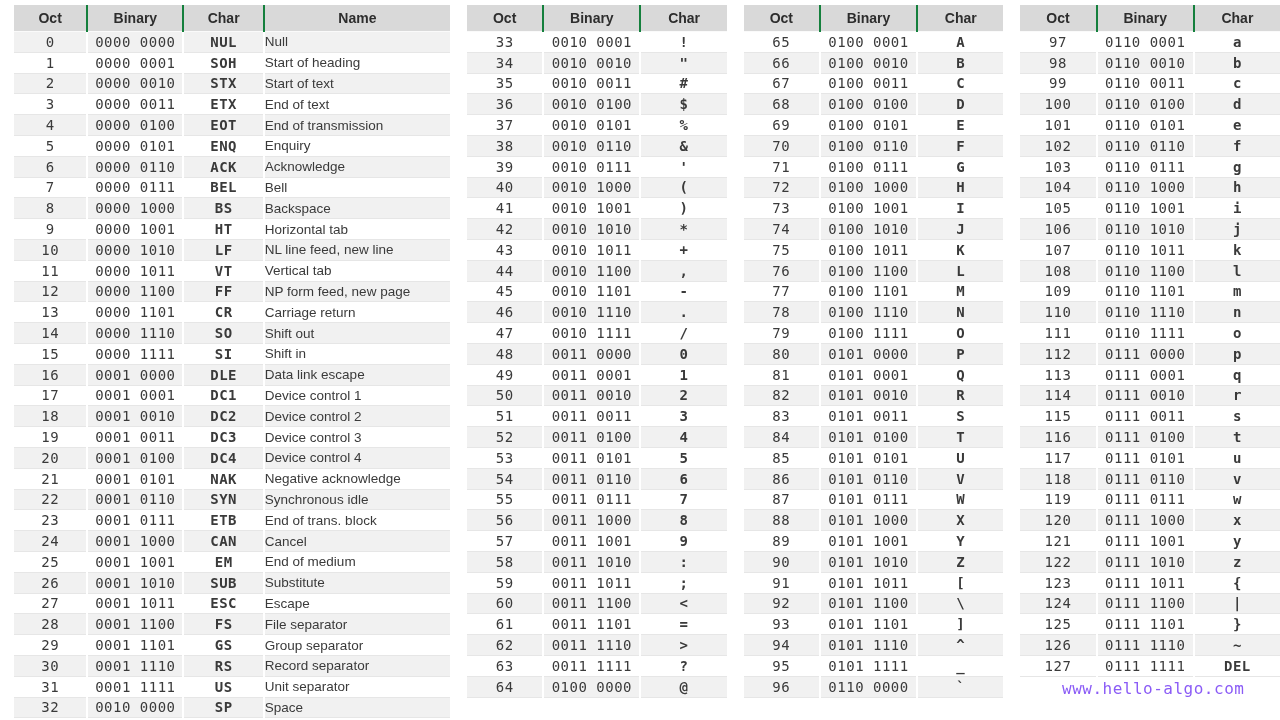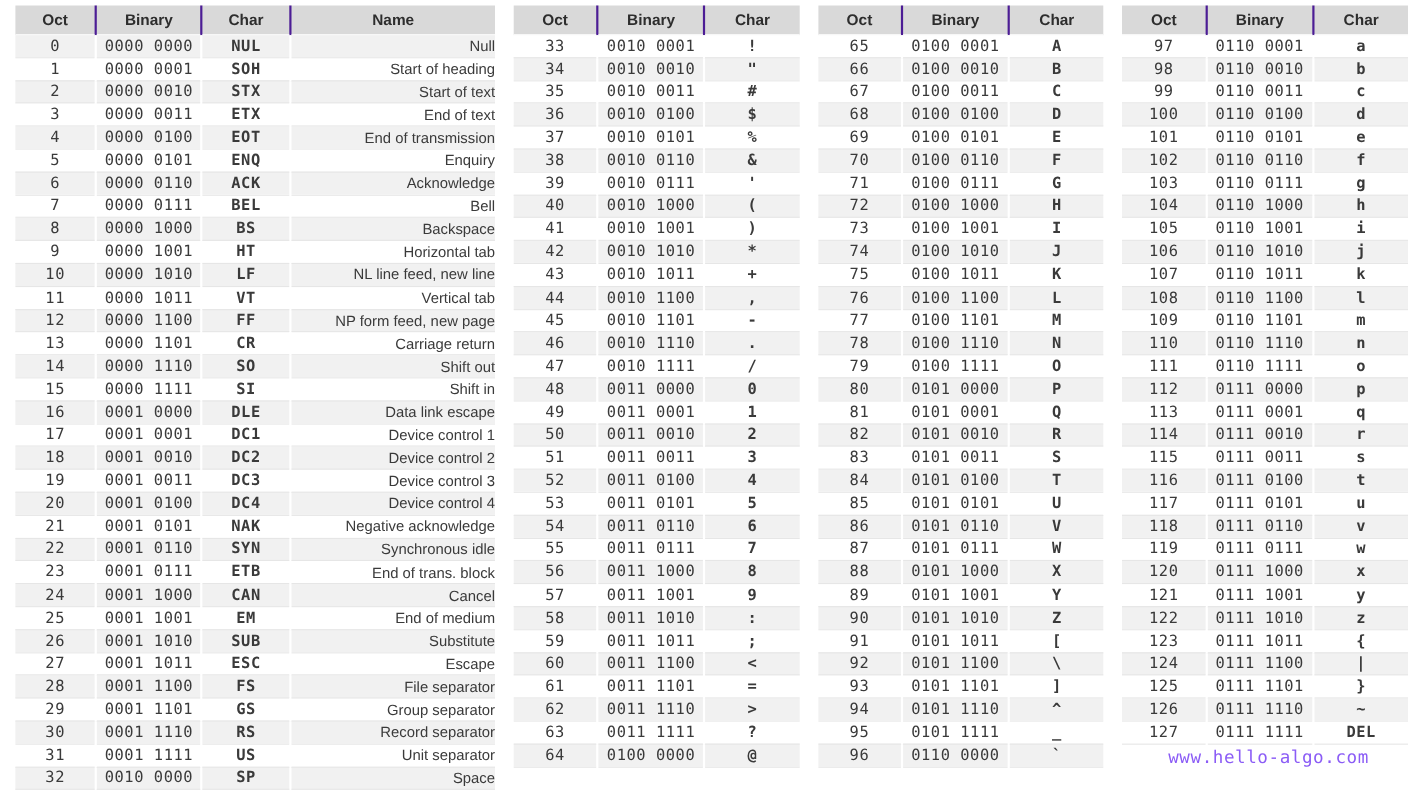--- a/index.html
+++ b/index.html
@@ -9,37 +9,37 @@
   }
   .tables-wrap {
     position:absolute; top:5px; left:14px;
     display:flex; gap:17px; align-items:flex-start;
   }
   table { border-collapse:collapse; table-layout:fixed; }
   th {
     background:#d9d9d9; color:#2d2d2d;
     font-family:"Liberation Sans", sans-serif; font-weight:bold; font-size:14px;
     height:24px; text-align:center;
-    border-right:2px solid #4c1d95; border-bottom:1px solid #fafafa;
+    border-right:2px solid #15803d; border-bottom:1px solid #fafafa;
   }
   th:last-child { border-right:none; }
   td {
     height:19.8px; color:#3a3a3a; text-align:center;
     border-bottom:1px solid #e6e6e6; border-right:2px solid #ffffff;
     background:#ffffff; padding:0;
   }
   td:last-child { border-right:none; }
   tr.alt td { background:#f1f1f1; }
   td.c0, td.c1, td.c2 {
     font-family:"DejaVu Sans Mono", monospace; font-size:14px; letter-spacing:0.5px;
   }
   td.c2 { font-weight:bold; }
   .t0 td.c3 {
     font-family:"Liberation Sans", sans-serif; font-size:13.5px;
-    text-align:right; letter-spacing:0;
+    text-align:left; letter-spacing:0;
   }
   .t0 .c0 { width:72px; }  .t0 .c1 { width:94px; }
   .t0 .c2 { width:78px; }  .t0 .c3 { width:187px;margin-top:48px; }
   .t1 .c0, .t2 .c0, .t3 .c0 { width:75px; }
   .t1 .c1, .t2 .c1, .t3 .c1 { width:95px; }
   .t1 .c2, .t2 .c2, .t3 .c2 { width:85px; }
   .watermark {
     position:absolute; left:1062px; top:679px;
     font-family:"DejaVu Sans Mono", monospace; font-size:16px;
     letter-spacing:0.5px; color:#8b5cf6;

